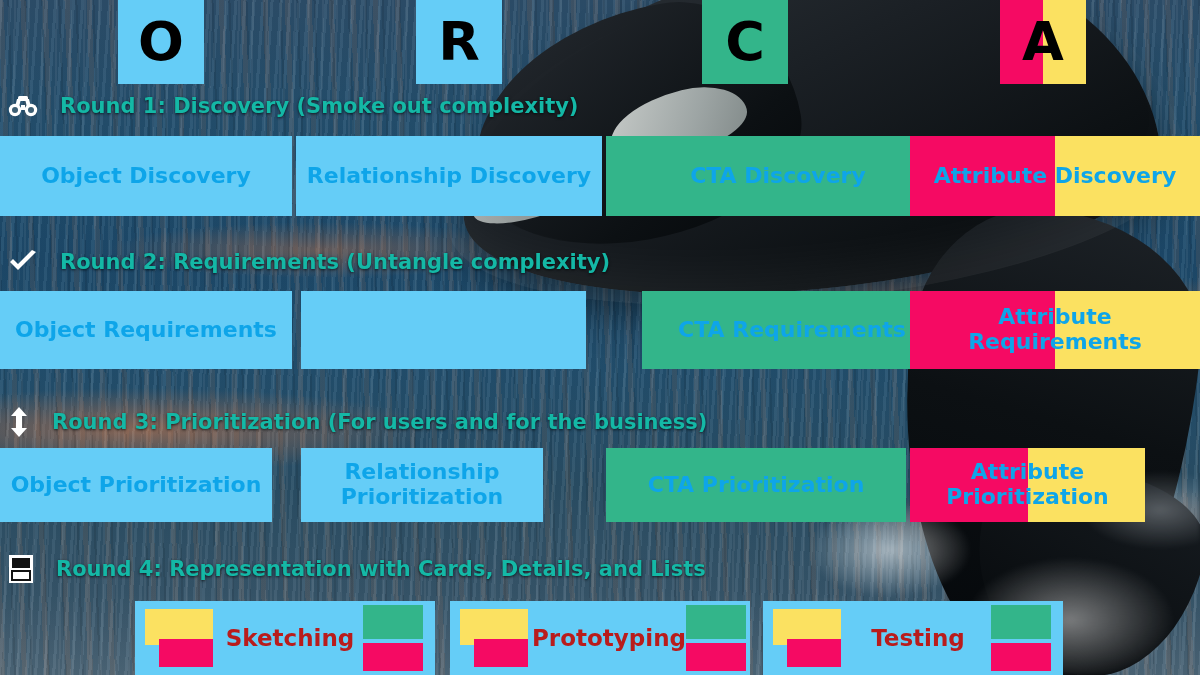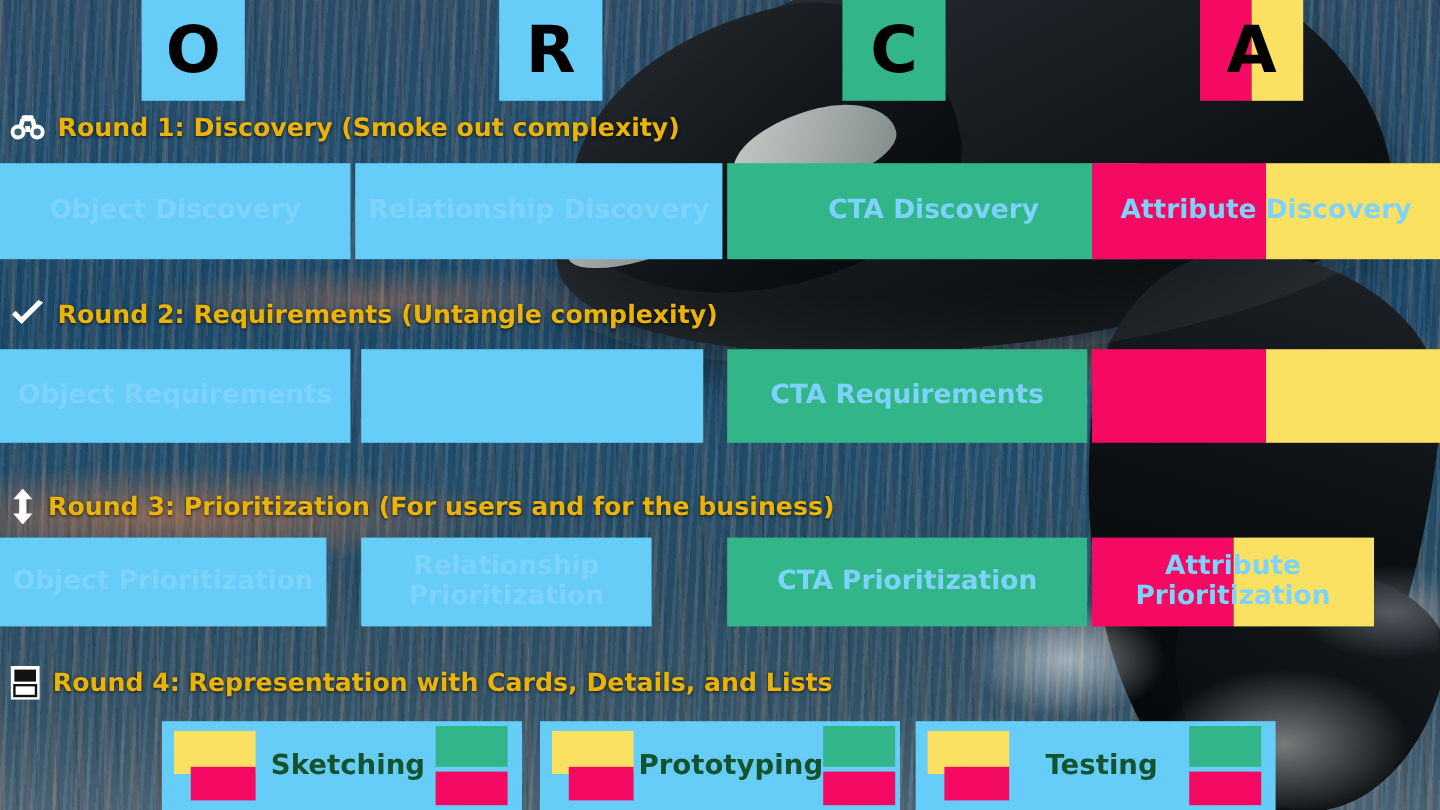--- a/index.html
+++ b/index.html
@@ -89,43 +89,43 @@
     position:absolute;top:0;height:84px;width:86px;
     display:flex;align-items:center;justify-content:center;
     font-size:54px;font-weight:bold;color:#000;line-height:1;
   }
   .ltile span{position:relative;z-index:2;}
   .ltile .half-l,.ltile .half-r{position:absolute;top:0;bottom:0;width:50%;z-index:1;}
   .ltile .half-l{left:0;} .ltile .half-r{right:0;}
 
   
   .round-head{
-    position:absolute;left:8px;display:flex;align-items:center;gap:10px;
-    color:#eab308;font-size:21px;font-weight:bold;
+    position:absolute;left:8px;display:flex;align-items:center;gap:22px;
+    color:#14b8a6;font-size:21px;font-weight:bold;
     text-shadow:0 1px 3px rgba(0,0,0,.75);white-space:nowrap;
   }
   .rh-icon{display:inline-flex;align-items:center;justify-content:center;flex:0 0 auto;}
 
   .rowband{position:absolute;left:0;width:1200px;display:block;}
   .cell{
     position:absolute;top:0;bottom:0;
     display:flex;align-items:center;justify-content:center;text-align:center;
-    font-size:22px;font-weight:bold;color:#7dd3fc;line-height:1.12;
+    font-size:22px;font-weight:bold;color:#0ea5e9;line-height:1.12;
     padding:0 6px;box-sizing:border-box;
   }
   .cell span{position:relative;z-index:2;}
   .cell .half-l,.cell .half-r{position:absolute;top:0;bottom:0;width:50%;z-index:1;}
   .cell .half-l{left:0;} .cell .half-r{right:0;}
 
   
   .r4card{
     position:absolute;top:0;bottom:0;display:flex;align-items:center;
     justify-content:space-between;box-sizing:border-box;padding:0 10px;
   }
-  .r4label{font-size:23px;font-weight:bold;color:#14532d;z-index:3;position:relative;}
+  .r4label{font-size:23px;font-weight:bold;color:#b91c1c;z-index:3;position:relative;}
   .stackL{position:relative;width:72px;height:62px;flex:0 0 auto;}
   .stackL .a{position:absolute;left:0;top:2px;width:68px;height:36px;}
   .stackL .b{position:absolute;left:14px;top:32px;width:54px;height:28px;}
   .stackR{position:relative;width:62px;height:66px;flex:0 0 auto;}
   .stackR .a{position:absolute;left:0;top:0;width:60px;height:34px;}
   .stackR .b{position:absolute;left:0;top:38px;width:60px;height:28px;}
 </style>
 </head>
 <body>
 
@@ -210,27 +210,28 @@
     <span>Round 2: Requirements (Untangle complexity)</span>
   </div>
   <div class="rowband" style="top:291px;height:78px;">
     <div class="cell" style="left:0;width:292px;">
       <div class="half-l" style="width:100%;background:#65cdf7;"></div>
       <span>Object Requirements</span>
     </div>
     <div class="cell" style="left:301px;width:285px;">
       <div class="half-l" style="width:100%;background:#65cdf7;"></div>
     </div>
-    <div class="cell" style="left:606px;width:300px;">
+    <div class="cell" style="left:642px;width:300px;">
       <div class="half-l" style="width:100%;background:#33b58a;"></div>
       <span>CTA Requirements</span>
     </div>
     <div class="cell" style="left:910px;width:290px;">
       <div class="half-l" style="background:#f50a63;"></div>
       <div class="half-r" style="background:#fbe161;"></div>
+      <span>Attribute Requirements</span>
     </div>
   </div>
 
   <div class="round-head" style="top:407px;">
     <span class="rh-icon">
       <svg width="22" height="30" viewBox="0 0 22 30">
         <path d="M11 0 L19 9 L14 9 L14 21 L19 21 L11 30 L3 21 L8 21 L8 9 L3 9 Z" fill="#ffffff"></path>
       </svg>
     </span>
     <span>Round 3: Prioritization (For users and for the business)</span>

